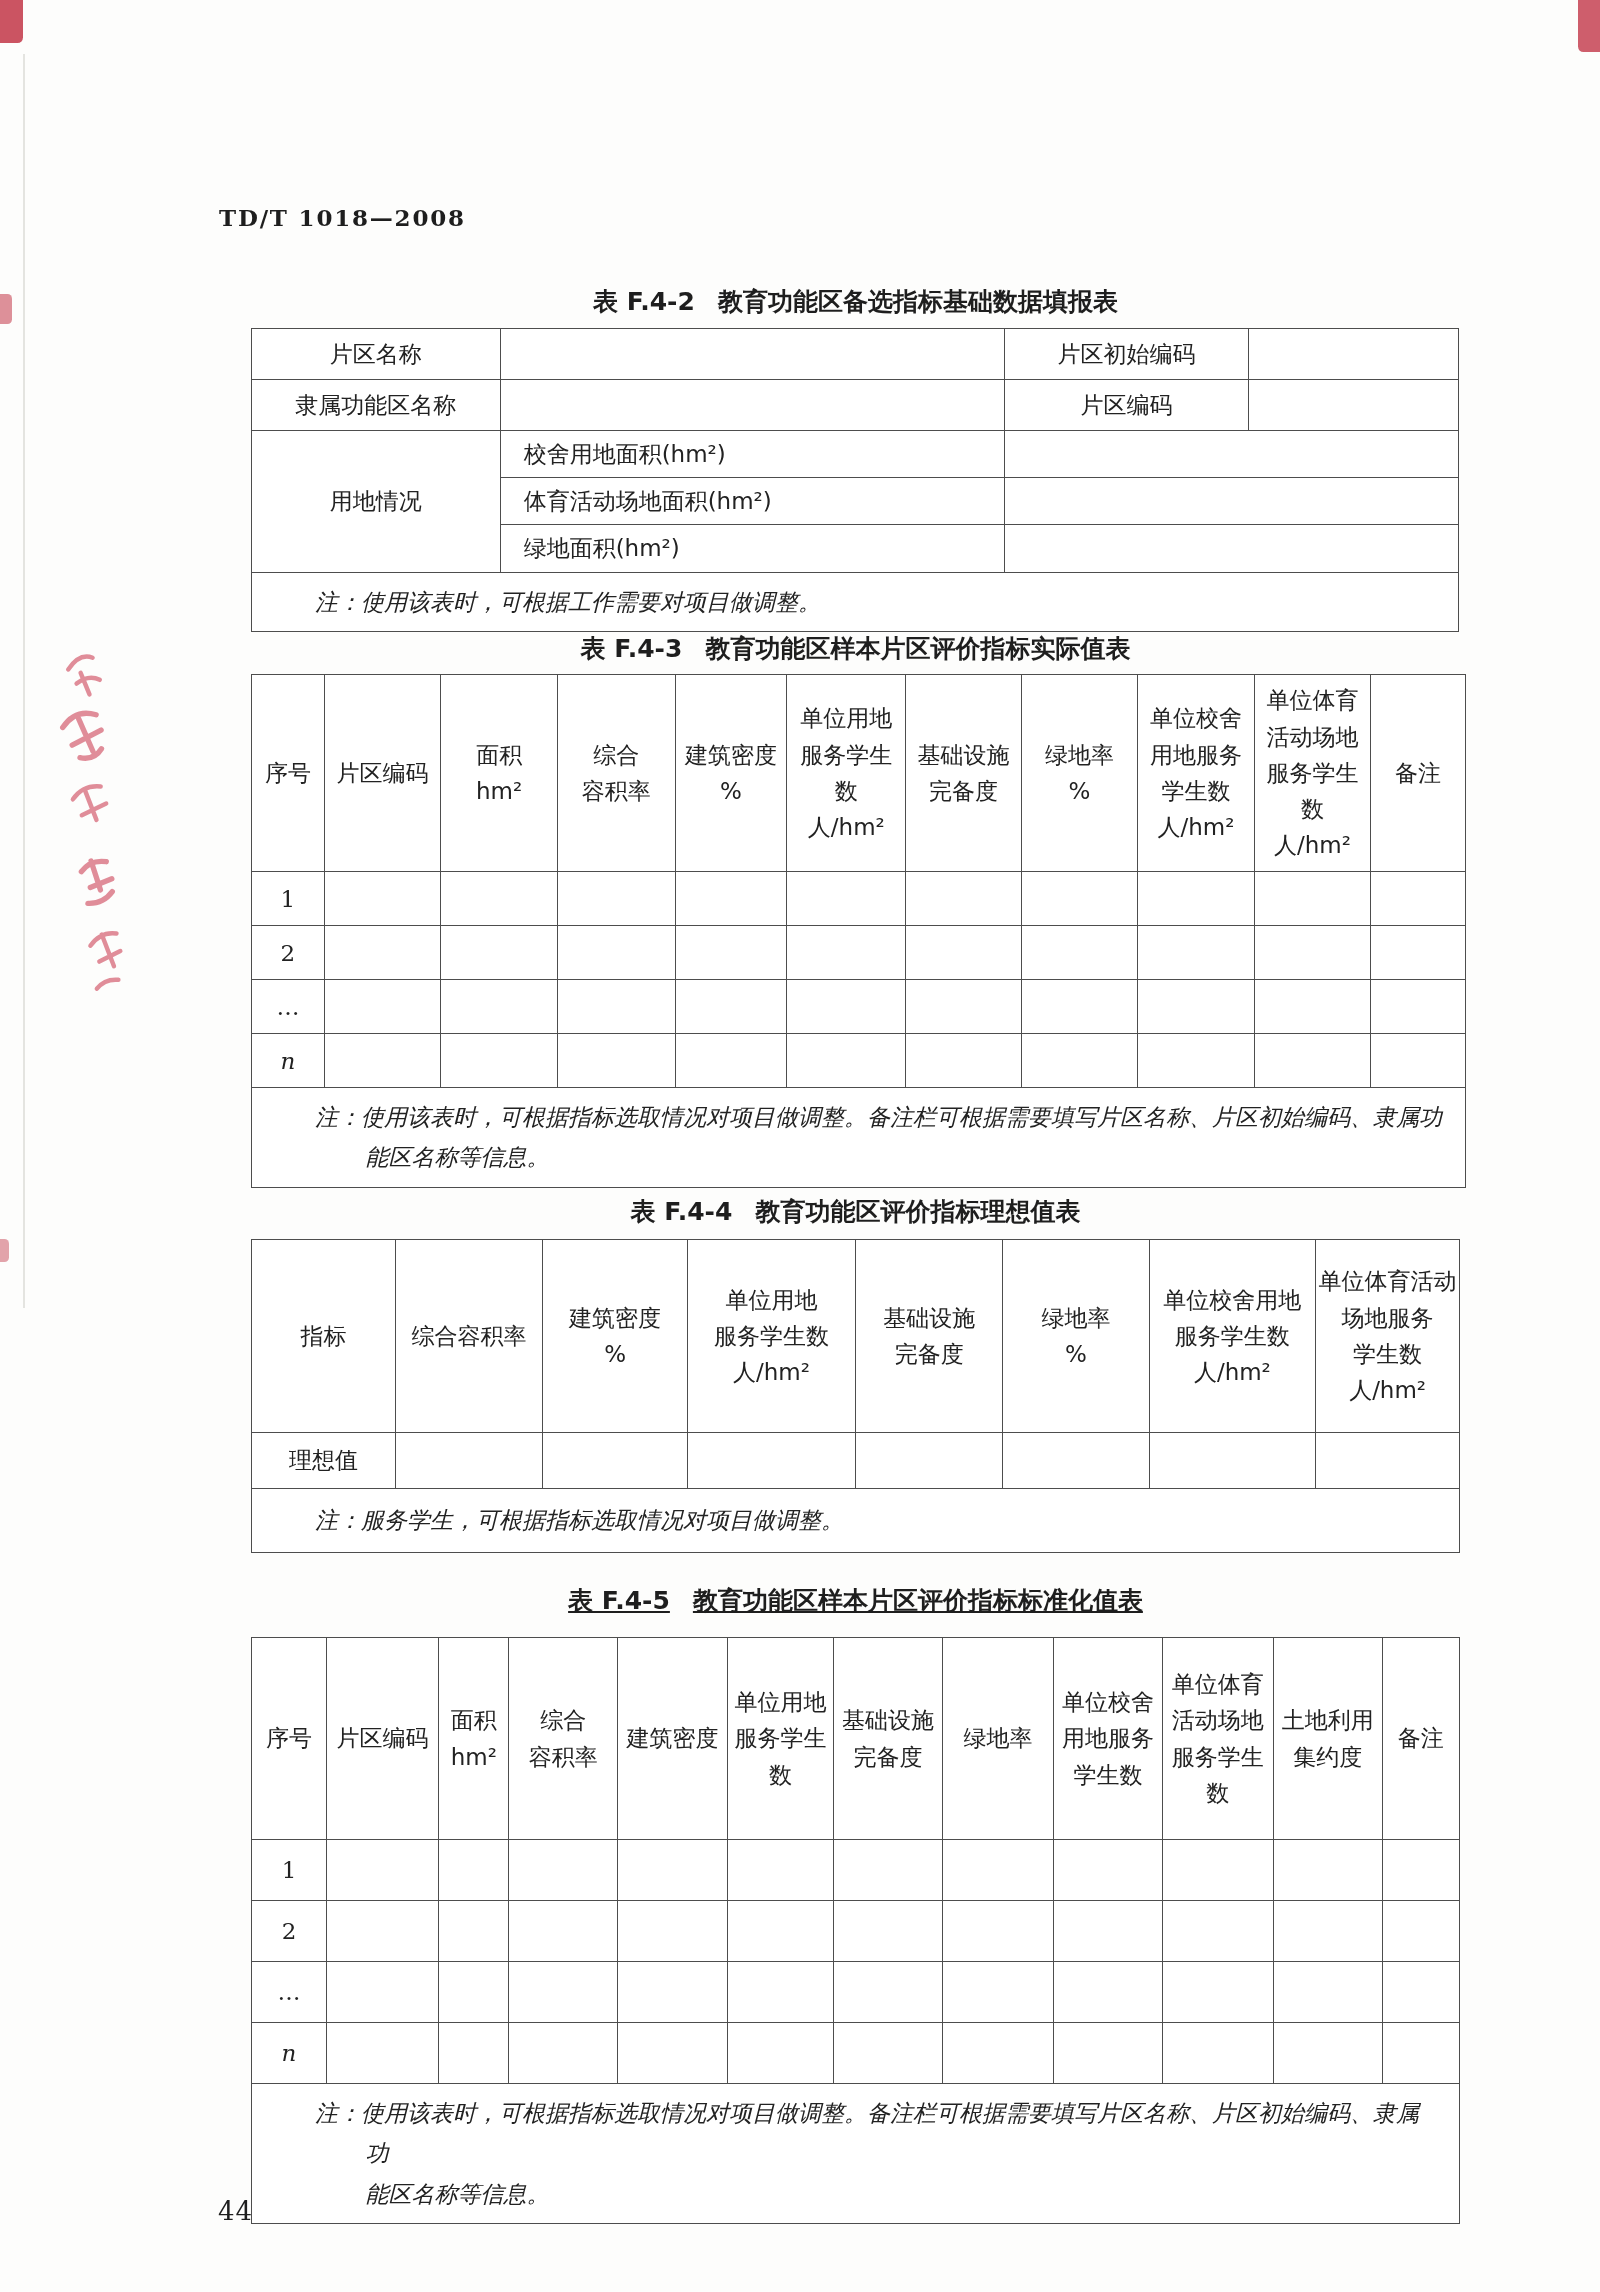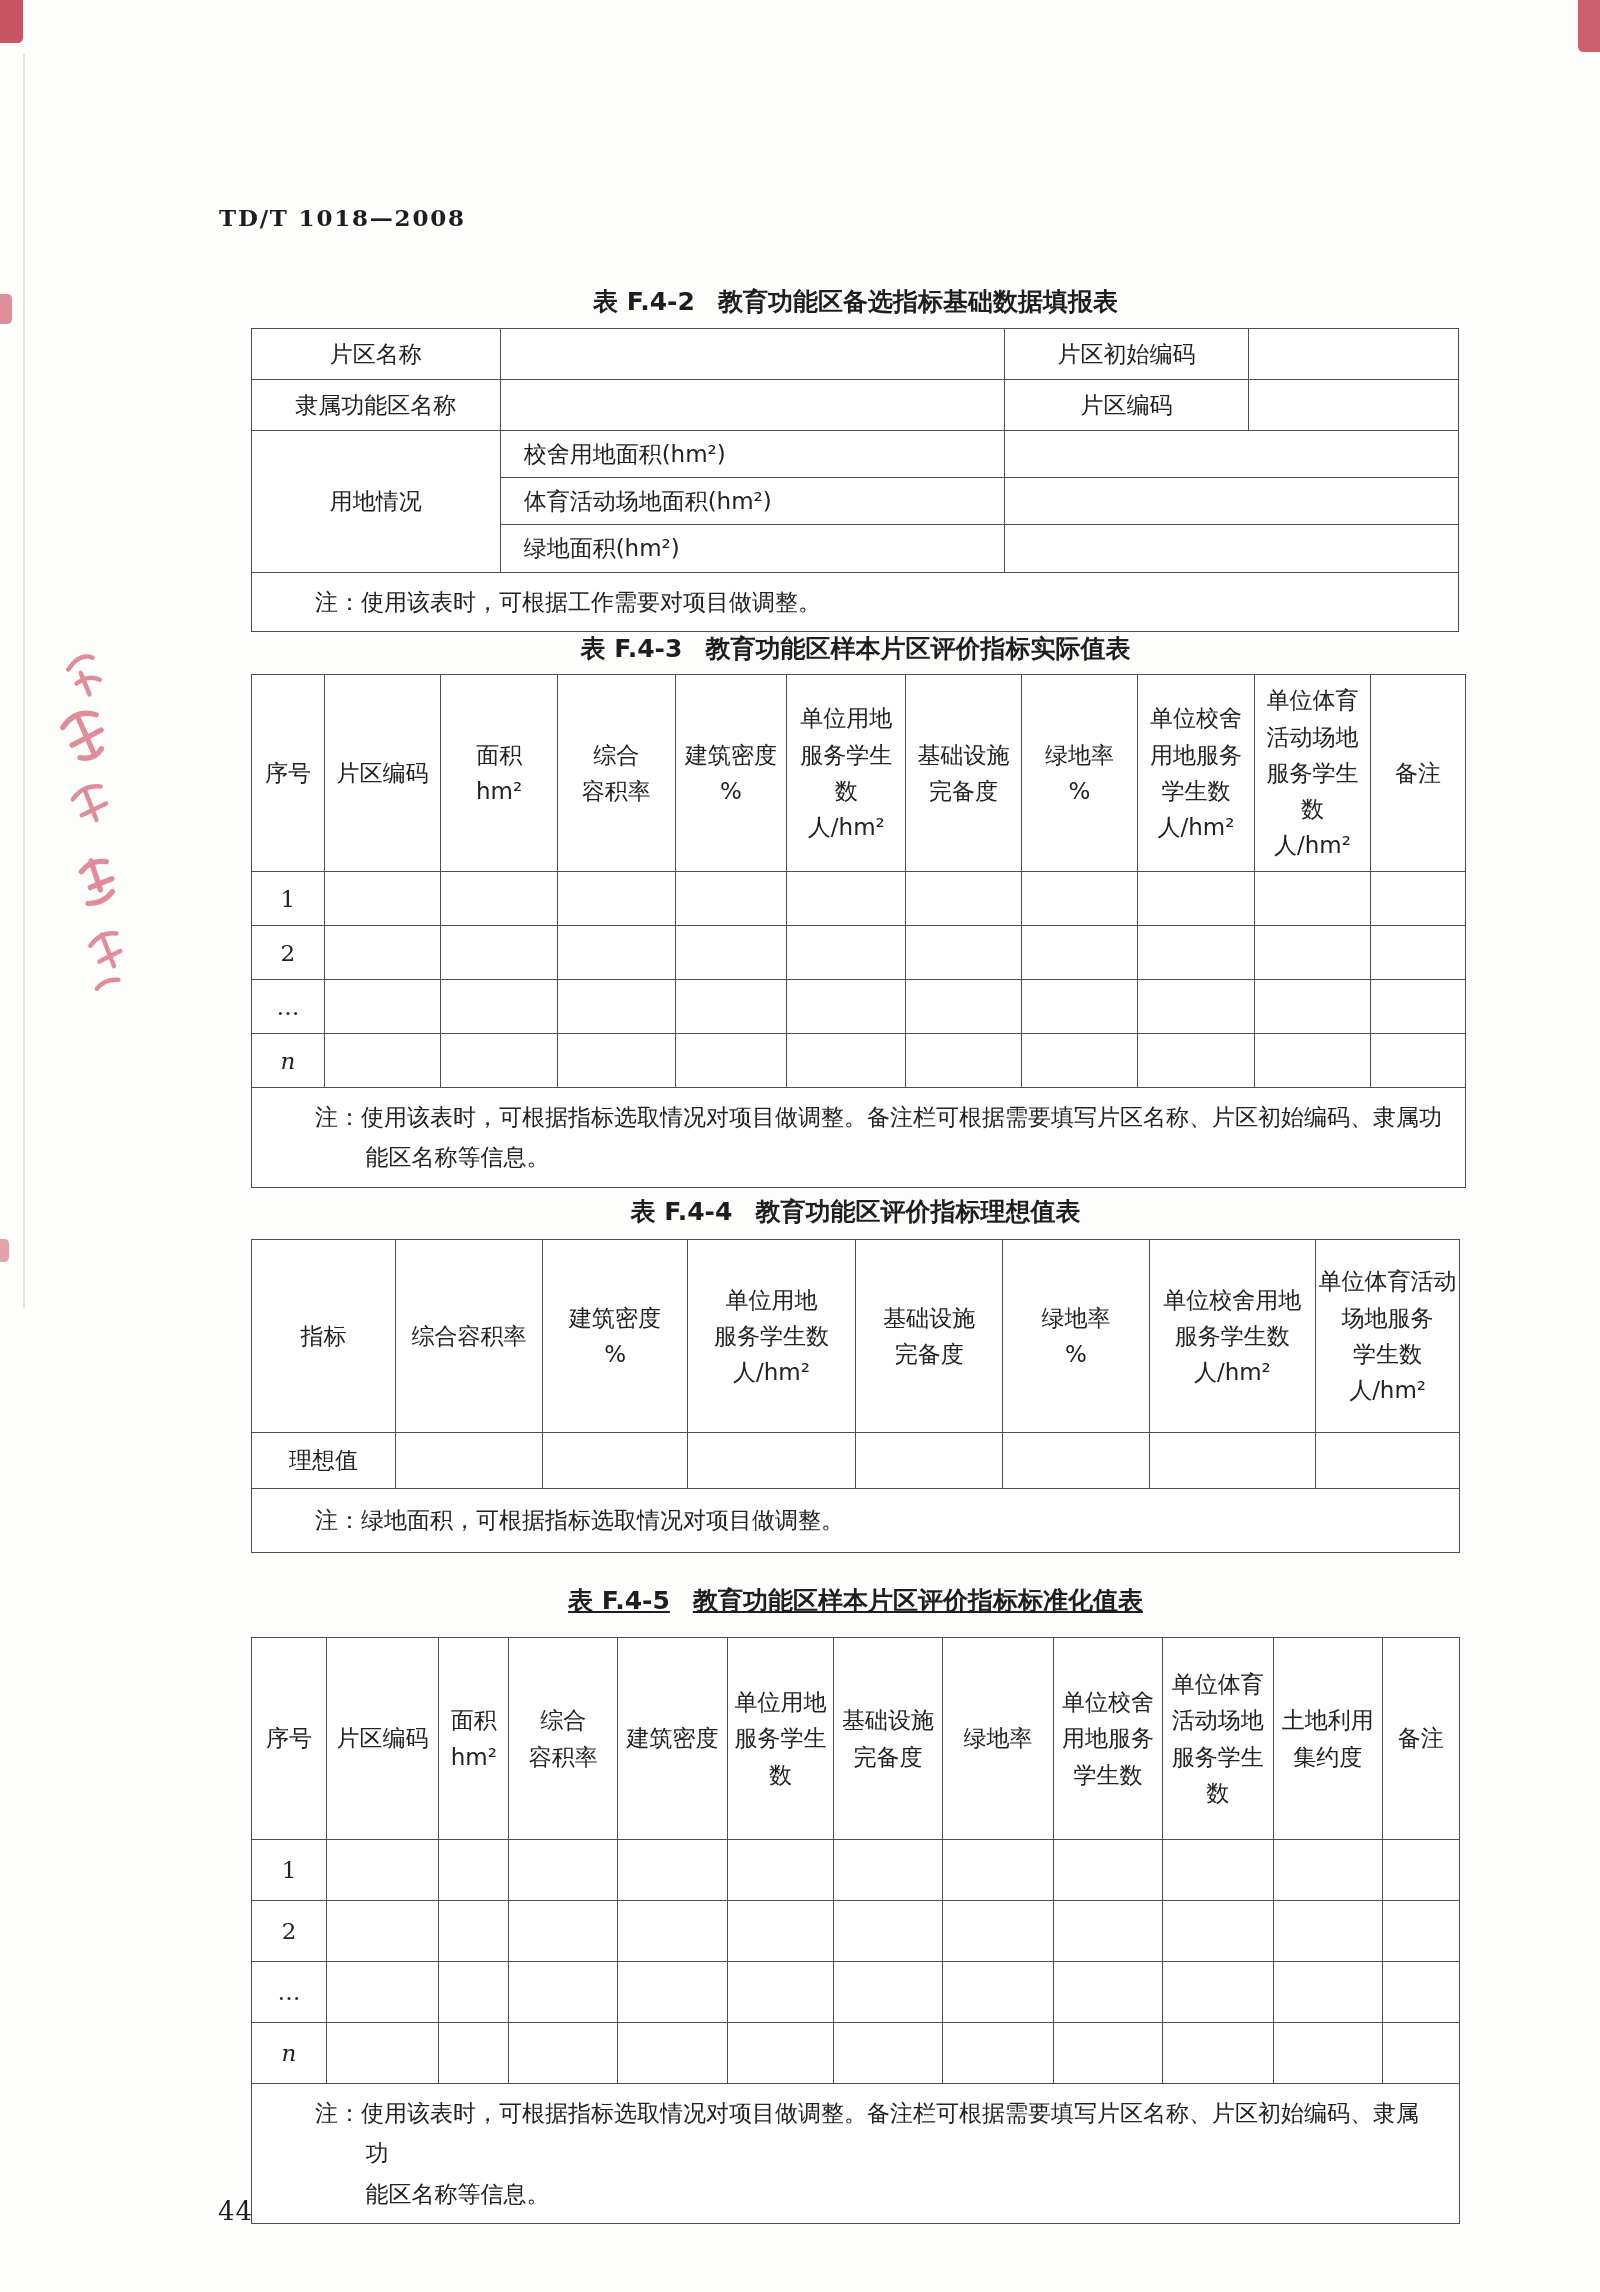--- a/index.html
+++ b/index.html
@@ -52,21 +52,21 @@
   }
   .t .th{
     text-align:center;
     white-space:pre-line;
     line-height:1.58;
   }
   .t .c{text-align:center;}
   .t .l{text-align:left;padding-left:23px;}
   .t .rowlab{text-align:center;font-family:"DejaVu Serif",serif;}
   .t .nrow{font-style:italic;}
-  .note-cell{padding:9px 18px 9px 0 !important;}
+  .note-cell{padding:9px 18px 9px 0 !important;font-style:italic;}
   .note{
     padding-left:63px;
     line-height:1.75;
     font-size:23px;
   }
   .note.hang{
     padding-left:calc(63px + 2.2em);
     text-indent:-2.2em;
     white-space:pre-line;
   }
@@ -291,21 +291,21 @@
       <td></td>
           <td></td>
           <td></td>
           <td></td>
           <td></td>
           <td></td>
           <td></td>
     </tr>
     <tr style="height:64px">
       <td colspan="8" class="note-cell">
-        <div class="note">注：绿地面积，可根据指标选取情况对项目做调整。</div>
+        <div class="note">注：服务学生，可根据指标选取情况对项目做调整。</div>
       </td>
     </tr>
   </tbody>
     </table>
 
   <div class="tbl-title" style="top:1584px;text-decoration:underline;">
     <span class="num">表 F.4-5</span><span>教育功能区样本片区评价指标标准化值表</span>
   </div>
   <table class="t" style="left:251px;top:1637px;width:1209px;">
     <colgroup>

